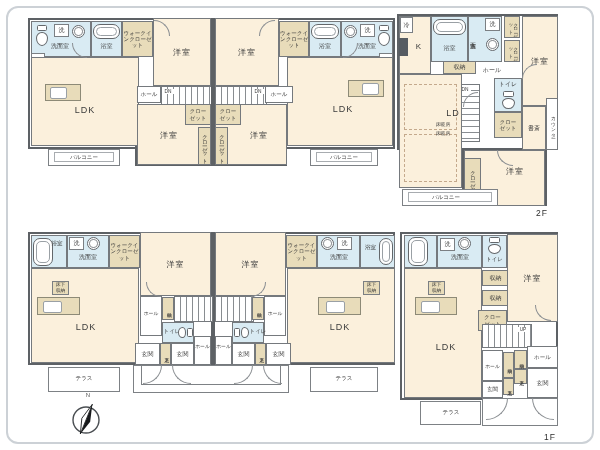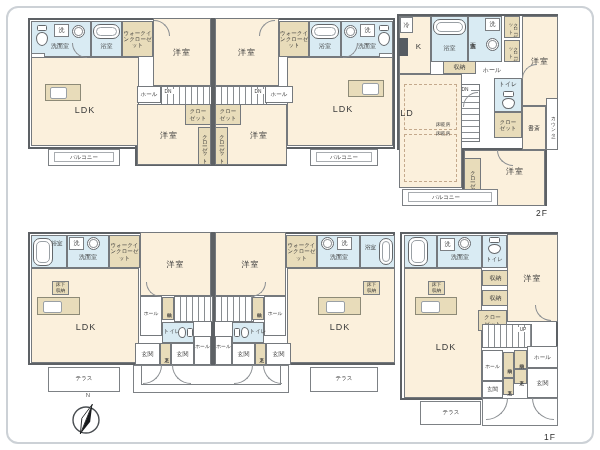--- a/index.html
+++ b/index.html
@@ -192,21 +192,21 @@
     </div>
   <div class="rm cream" style="left:522px;top:106px;width:24px;height:44px">
       <span class="lbl s6 ctr">書斎</span>
     </div>
   <div class="rm white" style="left:546px;top:98px;width:12px;height:52px;overflow:hidden">
       <span class="lbl s4 vert ctr">カウンター</span>
     </div>
   <div class="rm cream" style="left:399px;top:74px;width:63px;height:114px"></div>
   <div class="dash" style="left:404px;top:84px;width:53px;height:46px"></div>
   <div class="dash" style="left:404px;top:134px;width:53px;height:48px"></div>
-  <span class="lbl s9" style="left:394px;top:108px;width:26px">LD</span>
+  <span class="lbl s9" style="left:440px;top:108px;width:26px">LD</span>
   <span class="lbl s4" style="left:430px;top:121px;width:26px">床暖房</span>
   <span class="lbl s4" style="left:430px;top:130px;width:26px">床暖房</span>
   <div class="rm cream" style="left:464px;top:150px;width:81px;height:56px"></div>
   <span class="lbl" style="left:494px;top:166px;width:42px">洋室</span>
   <div class="rm tan" style="left:464px;top:158px;width:17px;height:48px">
       <span class="lbl s5 vert ctr">クローゼット</span>
     </div>
   <div class="out" style="left:402px;top:189px;width:96px;height:17px">
       <div class="in"></div>
     </div>

